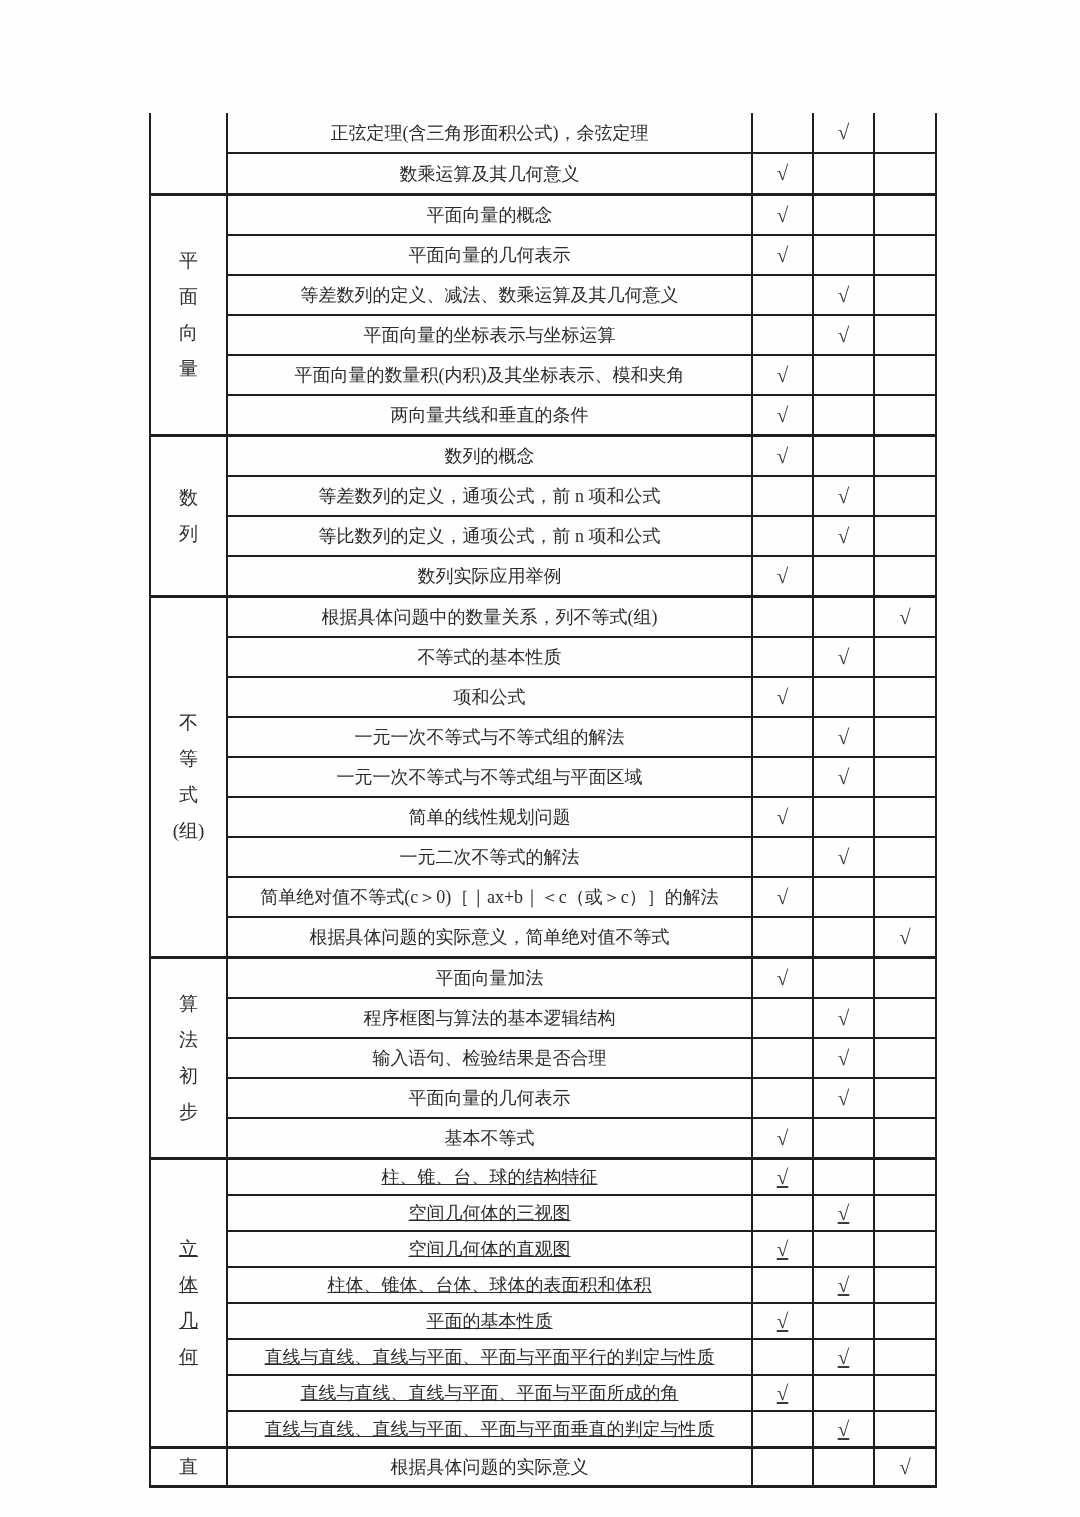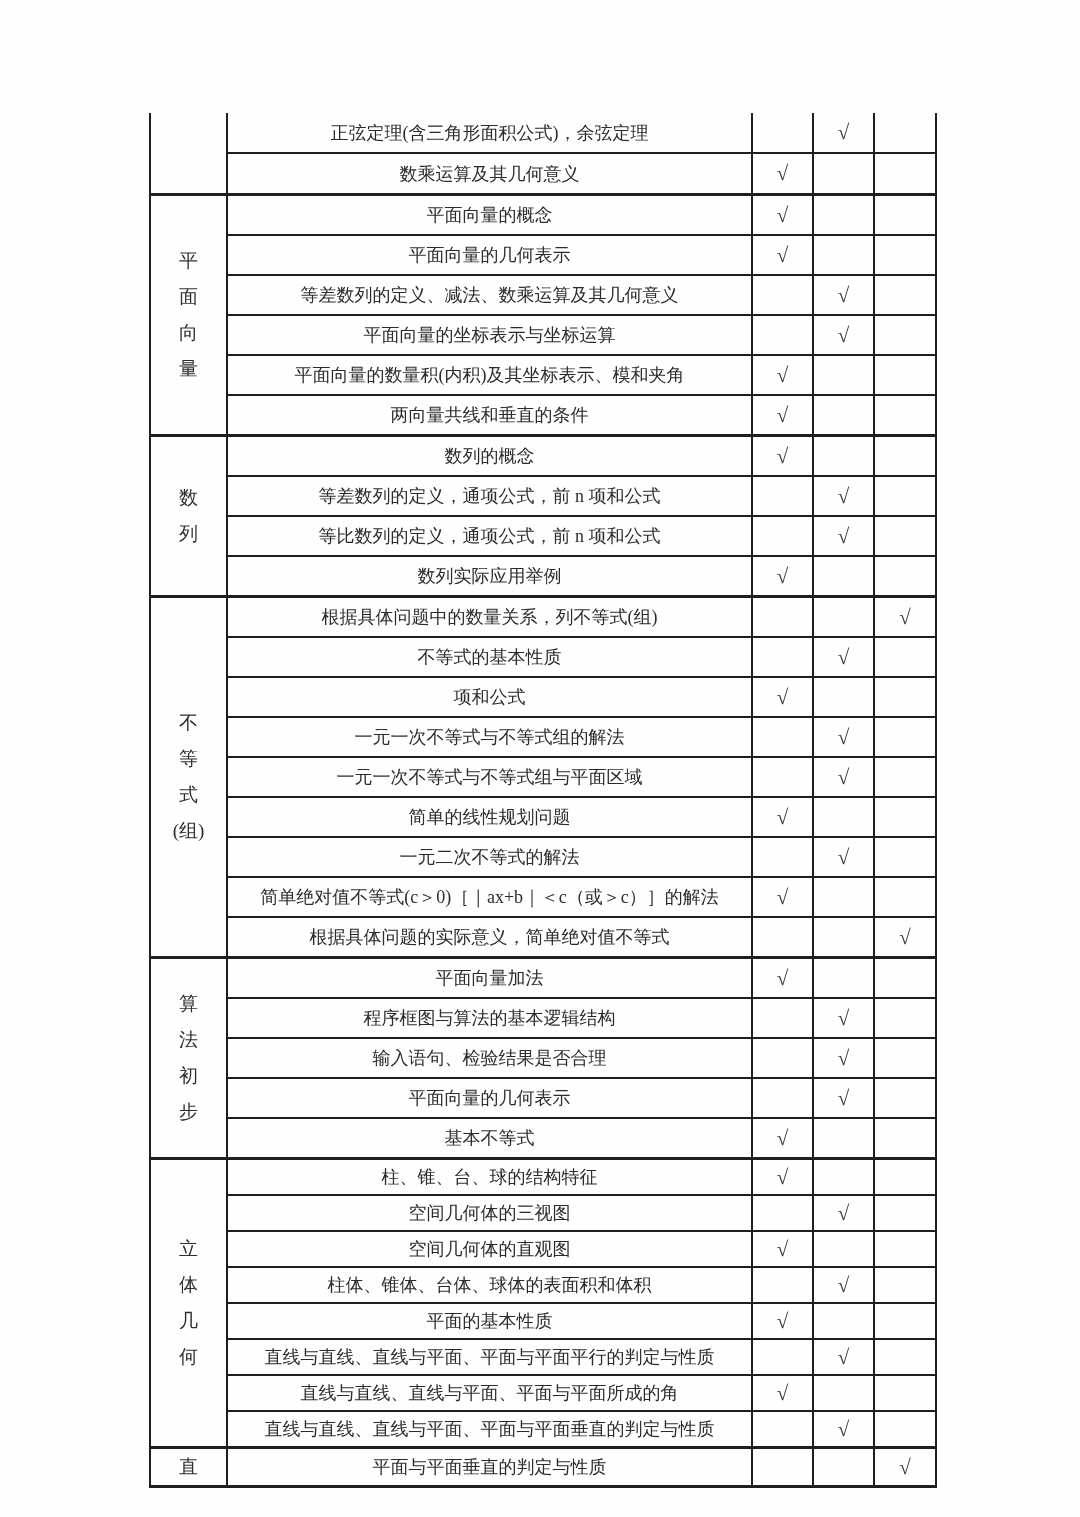--- a/index.html
+++ b/index.html
@@ -50,21 +50,21 @@
     vertical-align:middle;
     font-size:21px;
     color:#3a3a3a;
   }
   
   tr.s0 td{height:39px;}
   tr.s1 td{height:38px;}
   tr.s2 td{height:38px;}
   tr.s3 td{height:38px;}
   tr.s4 td{height:38px;}
-  tr.s5 td{height:34px;}
+  tr.s5 td{height:34px;text-decoration:underline;}
   tr.s6 td{height:36px;}
 </style>
 </head>
 <body>
 
 <div class="page">
   <div class="table-wrap">
     <table class="syllabus">
       <colgroup>
         <col class="c-cat">
@@ -304,21 +304,21 @@
           <tr class="s5">
             <td class="topic">直线与直线、直线与平面、平面与平面垂直的判定与性质</td>
             <td class="chk"></td>
             <td class="chk">√</td>
             <td class="chk"></td>
           </tr>
           <tr class="s6 section-start last-row">
             <td class="cat" rowspan="1">
               <div class="cat-line">直</div>
             </td>
-            <td class="topic">平面与平面垂直的判定与性质</td>
+            <td class="topic">根据具体问题的实际意义</td>
             <td class="chk"></td>
             <td class="chk"></td>
             <td class="chk">√</td>
           </tr>
         </tbody>
     </table>
   </div>
 </div>
 
 </body></html>

